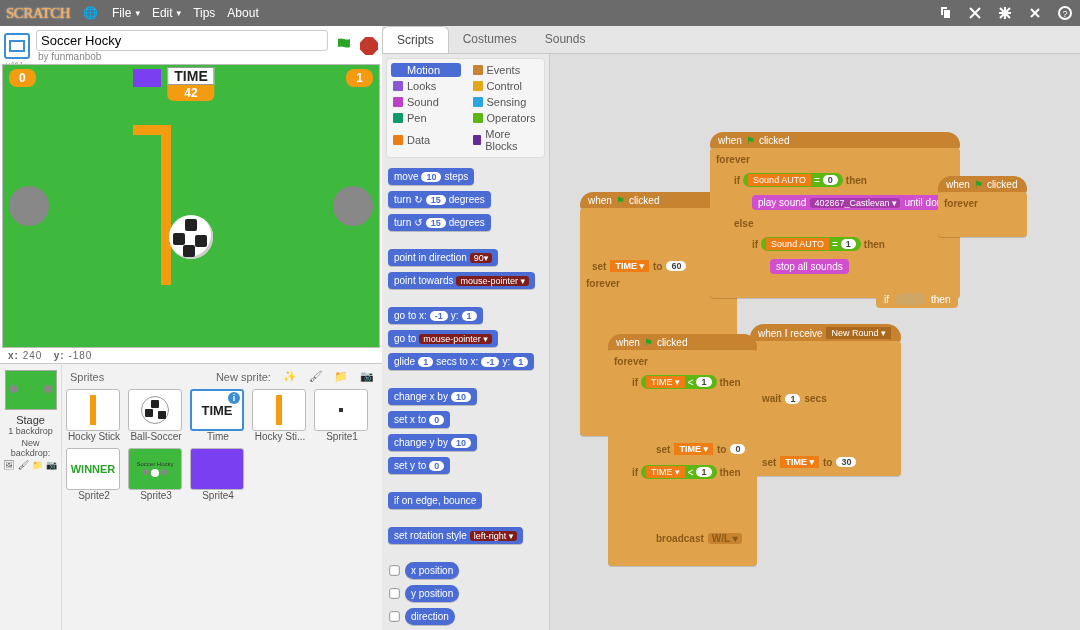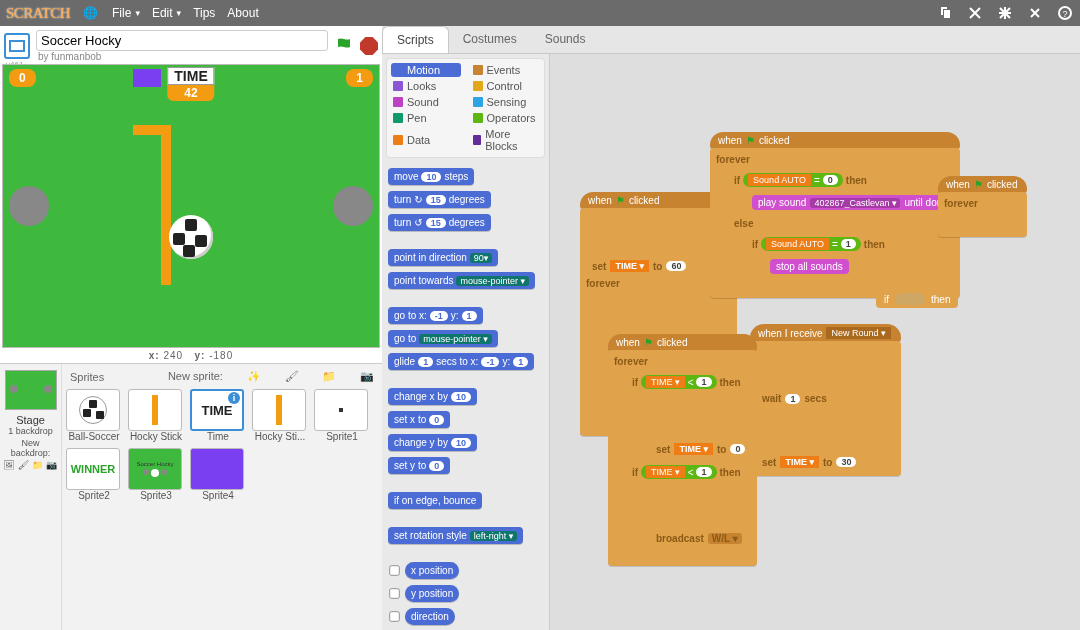--- a/index.html
+++ b/index.html
@@ -32,49 +32,49 @@
   .scoreL, .scoreR { position:absolute; top:4px; background:#f39c12; color:#fff; font-size:12px; padding:2px 10px; border-radius:8px; font-weight:bold;}
   .scoreL { left:6px; } .scoreR { right:6px; }
   .timebox { position:absolute; top:2px; left:50%; transform:translateX(-50%); text-align:center; }
   .timebox .tlabel { background:#fff; color:#222; font-weight:bold; font-size:14px; padding:0 6px; border:1px solid #999;}
   .timebox .tval { background:#f39c12; color:#fff; font-size:12px; padding:1px 8px; border-radius:0 0 6px 6px; font-weight:bold;}
   .purpsq { position:absolute; top:4px; left:130px; width:28px; height:18px; background:#7b3ff2; }
   .stick { position:absolute; left:158px; top:60px; width:10px; height:160px; background:#f39c12; }
   .stickh { position:absolute; left:130px; top:60px; width:36px; height:10px; background:#f39c12; }
   .ball { position:absolute; left:166px; top:150px; width:44px; height:44px; border-radius:50%; background:#fff; box-shadow:inset -2px -2px 0 #ccc; }
   .ball .hex { position:absolute; width:12px; height:12px; background:#222; border-radius:2px; }
-  .coords { font-size:10px; color:#666; text-align:center; padding:2px 8px; letter-spacing:1px;}
+  .coords { font-size:10px; color:#666; text-align:left; padding:2px 8px; letter-spacing:1px;}
   
   .spritespanel { flex:1; background:#f2f2f2; border-top:1px solid #ccc; display:flex; }
   .stagecol { width:62px; text-align:center; font-size:9px; color:#555; padding:4px 2px; border-right:1px solid #ddd;}
   .stagecol .stagethumb { width:52px; height:40px; background:#3eb93e; margin:2px auto 4px; position:relative; border:1px solid #aaa;}
   .stagecol .label { font-size:11px; color:#333;}
   .spritesarea { flex:1; padding:4px; }
   .spriteshdr { display:flex; align-items:center; font-size:11px; color:#666; padding:2px 4px 6px;}
-  .spriteshdr .r { margin-left:auto; display:flex; gap:24px; align-items:flex-start; }
+  .spriteshdr .r { margin-left:auto; display:flex; gap:12px; align-items:center; }
   .spritegrid { display:flex; flex-wrap:wrap; gap:6px; }
   .sprite { width:56px; text-align:center; font-size:10px; color:#555; }
   .sprite .thumb { width:54px; height:42px; background:#fff; border:1px solid #bbb; border-radius:3px; display:flex; align-items:center; justify-content:center; font-size:10px; overflow:hidden; position:relative;}
   .sprite.sel .thumb { border:2px solid #3b8ed8; }
   .sprite .thumb.winner { color:#2aa32a; font-weight:bold; font-size:11px;}
   
   .tabs { display:flex; background:#e6e6e6; height:28px; border-bottom:1px solid #c8c8c8; font-size:12px; }
   .tab { padding:6px 14px; color:#666; cursor:pointer; }
   .tab.active { background:#fff; border:1px solid #c8c8c8; border-bottom:none; border-radius:6px 6px 0 0; color:#444; }
   .scripts { flex:1; display:flex; }
   
   .palette { width:168px; background:#e9e9e9; border-right:1px solid #ccc; padding:4px; font-size:11px; overflow:hidden;}
   .catgrid { display:grid; grid-template-columns:1fr 1fr; gap:2px 10px; padding:4px; background:#f5f5f5; border:1px solid #ddd; border-radius:4px; margin-bottom:8px;}
   .cat { display:flex; align-items:center; gap:4px; font-size:11px; color:#555; cursor:pointer; padding:1px 2px; border-radius:3px;}
   .cat.active { background:#4a6cd4; color:#fff; }
   .cat .sw { width:10px; height:10px; border-radius:1px; }
   .blocklist { padding:2px; display:flex; flex-direction:column; gap:6px;}
   .blk { background:#4a6cd4; color:#fff; font-size:10px; padding:3px 6px; border-radius:4px; display:inline-flex; align-items:center; gap:3px; box-shadow:0 1px 0 rgba(0,0,0,0.2); width:fit-content;}
   .blk .pill { background:#fff; color:#4a6cd4; border-radius:8px; padding:0 5px; font-size:9px; font-weight:bold;}
-  .blk .dd { background:#0f766e; color:#fff; padding:0 4px; border-radius:3px; font-size:9px;}
+  .blk .dd { background:#7f1d1d; color:#fff; padding:0 4px; border-radius:3px; font-size:9px;}
   .blk.reporter { border-radius:10px; }
   .chkrow { display:flex; align-items:center; gap:4px; }
   .chkrow input { transform:scale(0.8); }
   .sep { height:6px; }
   
   .canvas { flex:1; background:#dedede; position:relative; overflow:hidden; }
   .stack { position:absolute; font-size:10px; color:#fff; }
   .hat { background:#c88330; border-radius:14px 14px 4px 4px; padding:3px 10px 3px 8px; display:flex; align-items:center; gap:4px; box-shadow:0 1px 0 rgba(0,0,0,.15);}
   .hat .flag { color:#2aa32a; }
   .cwrap { background:#e0a24b; border-radius:4px; padding:4px 6px 10px 6px; margin-top:-1px; box-shadow:0 1px 0 rgba(0,0,0,.15); position:relative;}
@@ -202,33 +202,33 @@
             <span>New sprite:</span>
             <span>✨</span>
             <span>🖌</span>
             <span>📁</span>
             <span>📷</span>
           </div>
         </div>
         <div class="spritegrid">
           <div class="sprite">
             <div class="thumb">
+                <div style="width:6px;height:30px;background:#f39c12"></div>
+              </div>
+            <div>Hocky Stick</div>
+          </div>
+          <div class="sprite">
+            <div class="thumb">
                 <div style="width:28px;height:28px;border-radius:50%;background:#fff;border:1px solid #999;position:relative">
                   <div style="position:absolute;left:9px;top:3px;width:8px;height:8px;background:#222;border-radius:1px"></div>
                   <div style="position:absolute;left:3px;top:12px;width:8px;height:8px;background:#222;border-radius:1px"></div>
                   <div style="position:absolute;left:16px;top:14px;width:8px;height:8px;background:#222;border-radius:1px"></div>
                 </div>
               </div>
             <div>Ball-Soccer</div>
-          </div>
-          <div class="sprite">
-            <div class="thumb">
-                <div style="width:6px;height:30px;background:#f39c12"></div>
-              </div>
-            <div>Hocky Stick</div>
           </div>
           <div class="sprite sel">
             <div class="thumb" style="font-weight:bold;font-size:13px;color:#222;position:relative">
               <span style="position:absolute;top:1px;right:2px;width:12px;height:12px;background:#3b8ed8;border-radius:50%;color:#fff;font-size:9px;display:flex;align-items:center;justify-content:center">i</span>
               <span>TIME</span>
             </div>
             <div>Time</div>
           </div>
           <div class="sprite">
             <div class="thumb">

